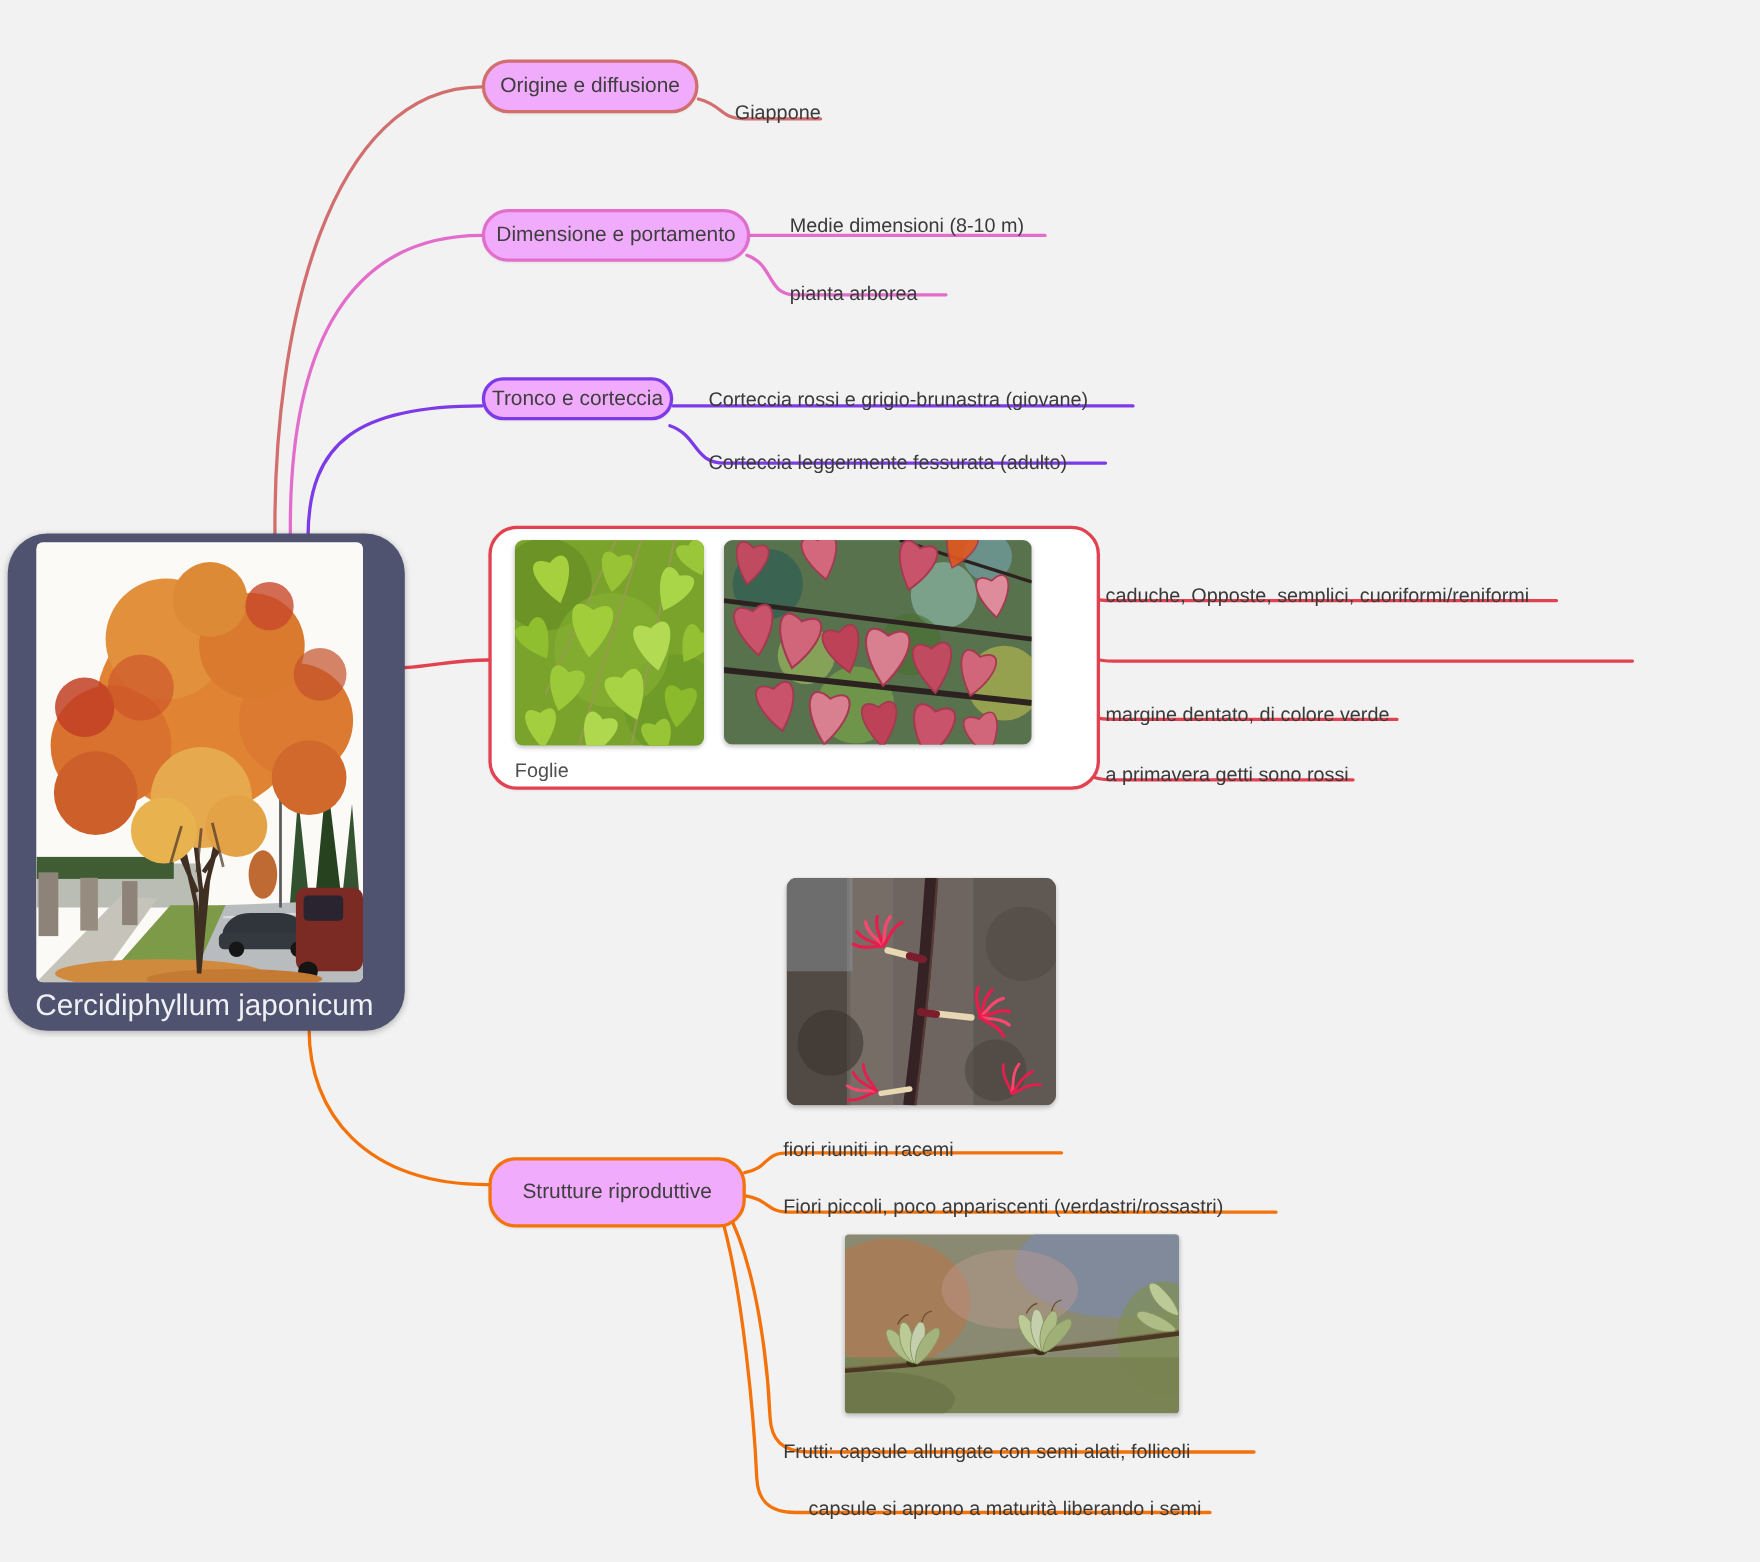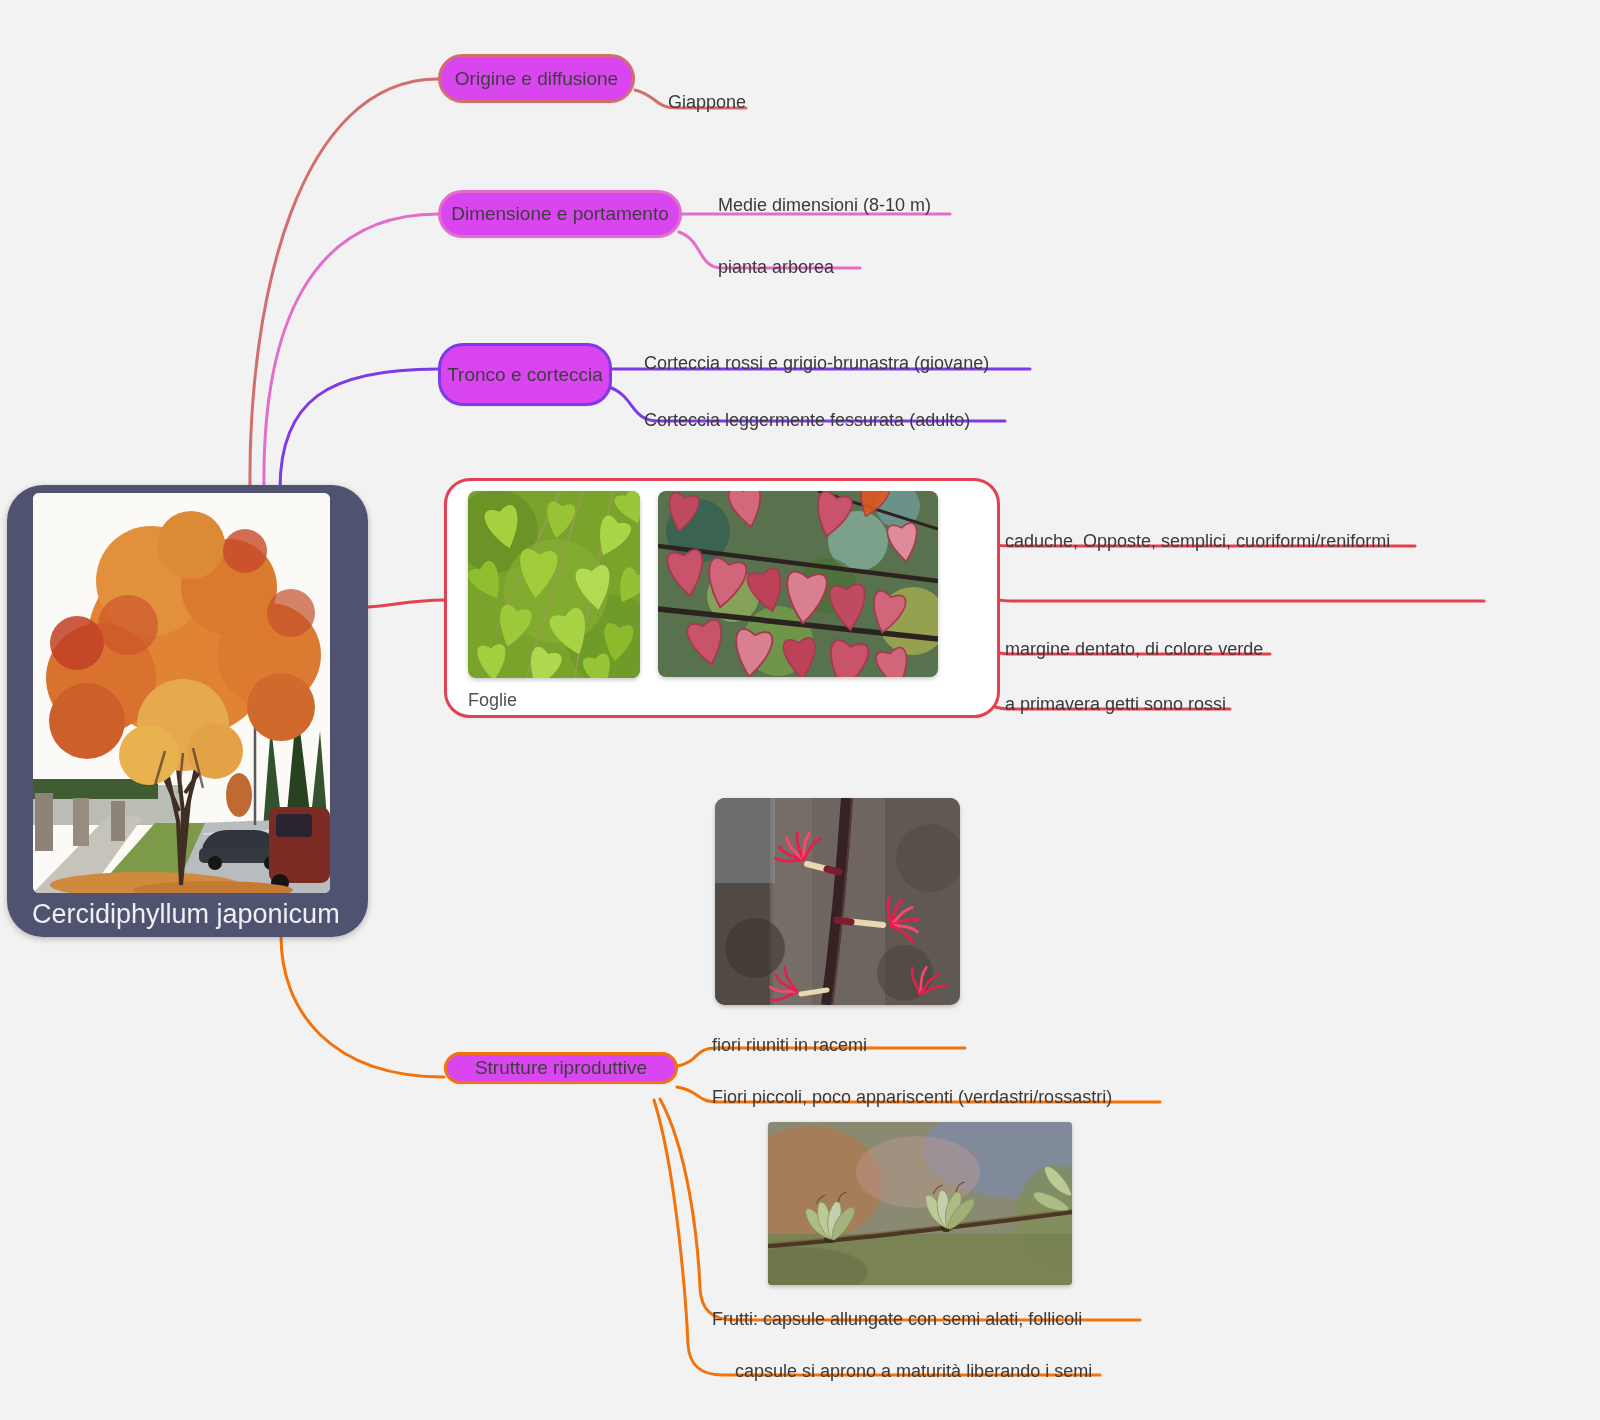--- a/index.html
+++ b/index.html
@@ -8,21 +8,21 @@
     background:#f2f2f3;
     font-family:"Liberation Sans", sans-serif;
     color:#3e3e3e;
     position:relative;
     overflow:hidden;
   }
   #canvas{position:absolute;left:0;top:0;width:1600px;height:1420px;}
   #wires{position:absolute;left:0;top:0;z-index:1;}
   .node{
     position:absolute;z-index:3;
-    background:#d946ef;
+    background:#f0abfc;
     border:3px solid #888;
     border-radius:25px;
     display:flex;align-items:center;justify-content:center;
     font-size:19px;color:#3e3e3e;
     box-shadow:0 1px 2px rgba(0,0,0,.06);
     white-space:nowrap;
     box-sizing:border-box;
   }
   .b-origine{border-color:#d26e6e;}
   .b-dimensione{border-color:#e36dcb;}
@@ -148,24 +148,24 @@
     </div>
     <div id="root-label">Cercidiphyllum japonicum</div>
   </div>
 
   <div class="node b-origine" style="left:438px;top:54px;width:197px;height:49px;">
     <span>Origine e diffusione</span>
   </div>
   <div class="node b-dimensione" style="left:438px;top:190px;width:244px;height:48px;">
     <span>Dimensione e portamento</span>
   </div>
-  <div class="node b-tronco" style="left:438px;top:343px;width:174px;height:63px;">
+  <div class="node b-tronco" style="left:438px;top:343px;width:174px;height:39px;">
     <span>Tronco e corteccia</span>
   </div>
-  <div class="node b-strutture" style="left:444px;top:1052px;width:234px;height:32px;">
+  <div class="node b-strutture" style="left:444px;top:1052px;width:234px;height:64px;">
     <span>Strutture riproduttive</span>
   </div>
 
   <div id="foglie-node">
     <div id="green-leaves-photo" class="photo">
       <svg viewBox="0 0 172 187">
         <defs>
           <path id="hl" d="M0 9 C -8.5 -1 -7 -9.5 0 -4.5 C 7 -9.5 8.5 -1 0 9 Z"></path>
         </defs>
         <rect width="172" height="187" fill="#7aa32c"></rect>

